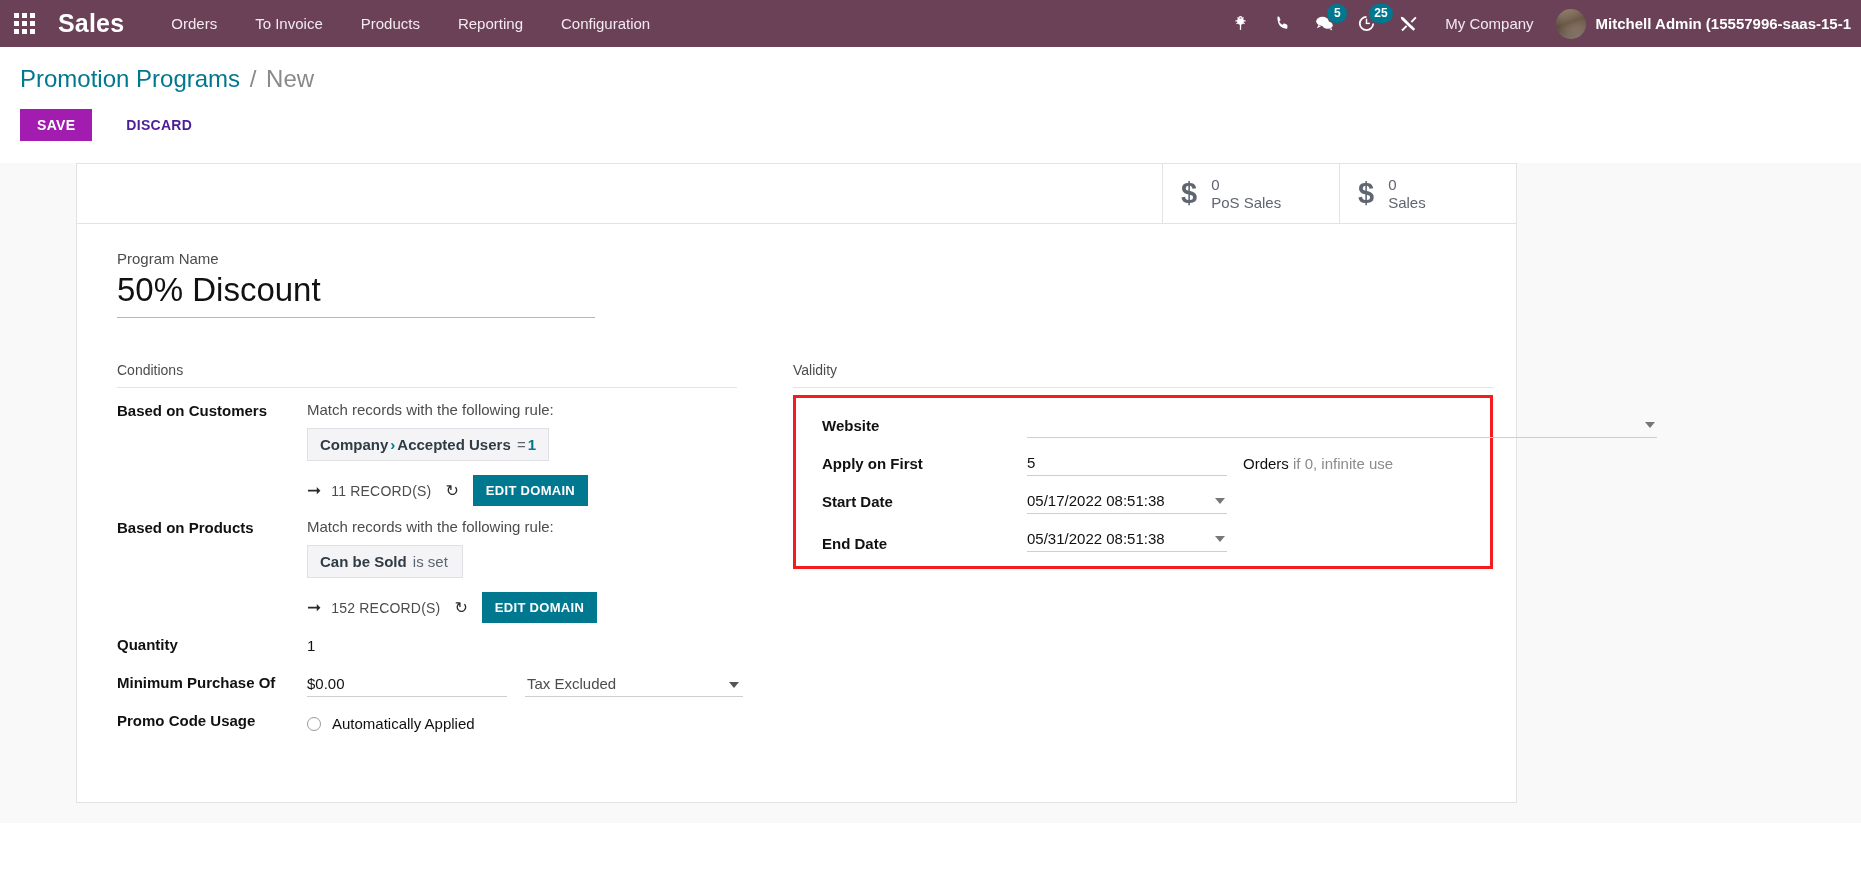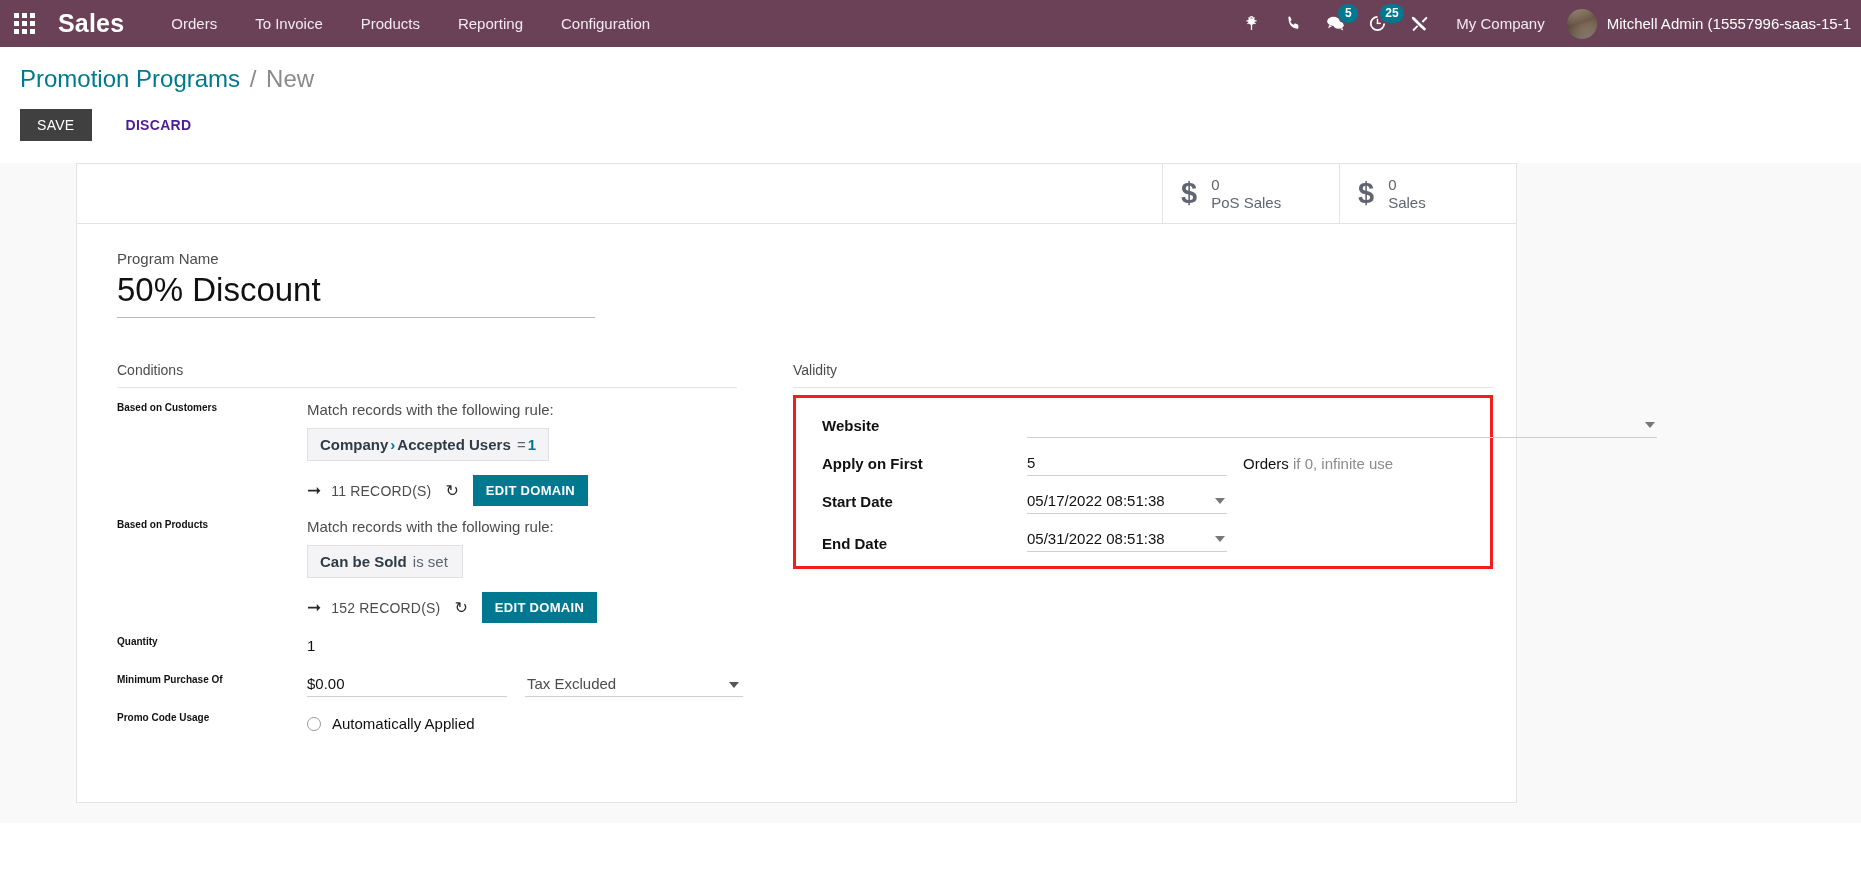--- a/index.html
+++ b/index.html
@@ -64,32 +64,32 @@
   .user-box {
     display: flex; align-items: center; cursor: pointer;
     padding-left: 6px; padding-right: 10px; white-space: nowrap;
   }
   .avatar {
     width: 30px; height: 30px; border-radius: 50%;
     background: linear-gradient(160deg,#9c8a78 0%,#6f5b4a 45%,#b9a897 100%);
     margin-right: 10px; flex: none;
     box-shadow: inset 0 -6px 8px rgba(0,0,0,.25);
   }
-  .user-name { font-size: 15px; color: #ffffff; }
+  .user-name { font-size: 15px; color: #ffffff; font-weight: bold; }
 
   
   .control-panel { background: #ffffff; padding: 18px 0 0 20px; }
   .breadcrumb { font-size: 24px; color: #00788f; margin-bottom: 16px; }
   .breadcrumb .crumb-link { cursor: pointer; }
   .breadcrumb .crumb-sep { color: #8a8a8a; padding: 0 3px; }
   .breadcrumb .crumb-current { color: #8a8a8a; }
   .btn-row { display: flex; align-items: center; gap: 0; padding-bottom: 22px; }
   .btn-save {
-    background: #404040; color: #ffffff;
-    font-size: 14px; font-weight: normal; letter-spacing: .3px;
+    background: #a21caf; color: #ffffff;
+    font-size: 14px; font-weight: bold; letter-spacing: .3px;
     padding: 8px 17px; cursor: pointer; border: none;
   }
   .btn-discard {
     color: #4c1d95; font-size: 14px; font-weight: bold; letter-spacing: .3px;
     padding: 8px 17px; margin-left: 17px; cursor: pointer;
   }
 
   
   .sheet-wrap { background: #f9f9f9; padding: 0 0 0 0; height: 660px; }
   .sheet {
@@ -135,21 +135,21 @@
   .col-right { width: 700px; margin-left: 56px; position: relative; }
 
   .group-title {
     font-size: 14px; color: #4c4c4c;
     border-bottom: 1px solid #e3e3e3;
     padding-bottom: 9px; margin-bottom: 10px;
   }
 
   .frow { display: flex; align-items: flex-start; margin-bottom: 9px; min-height: 29px; }
   .flabel {
-    font-size: 10px; font-weight: bold; color: #111111;
+    font-size: 15px; font-weight: bold; color: #111111;
     width: 190px; flex: none; padding-top: 4px;
   }
   .fval { flex: 1; padding-top: 3px; }
 
   .rule-text { font-size: 15px; color: #4c4c4c; }
   .domain-chip {
     display: inline-block; margin-top: 10px;
     background: #f4f4f6; border: 1px solid #e0e0e4;
     padding: 7px 12px; font-size: 15px; color: #2f3b45; font-weight: bold;
   }

